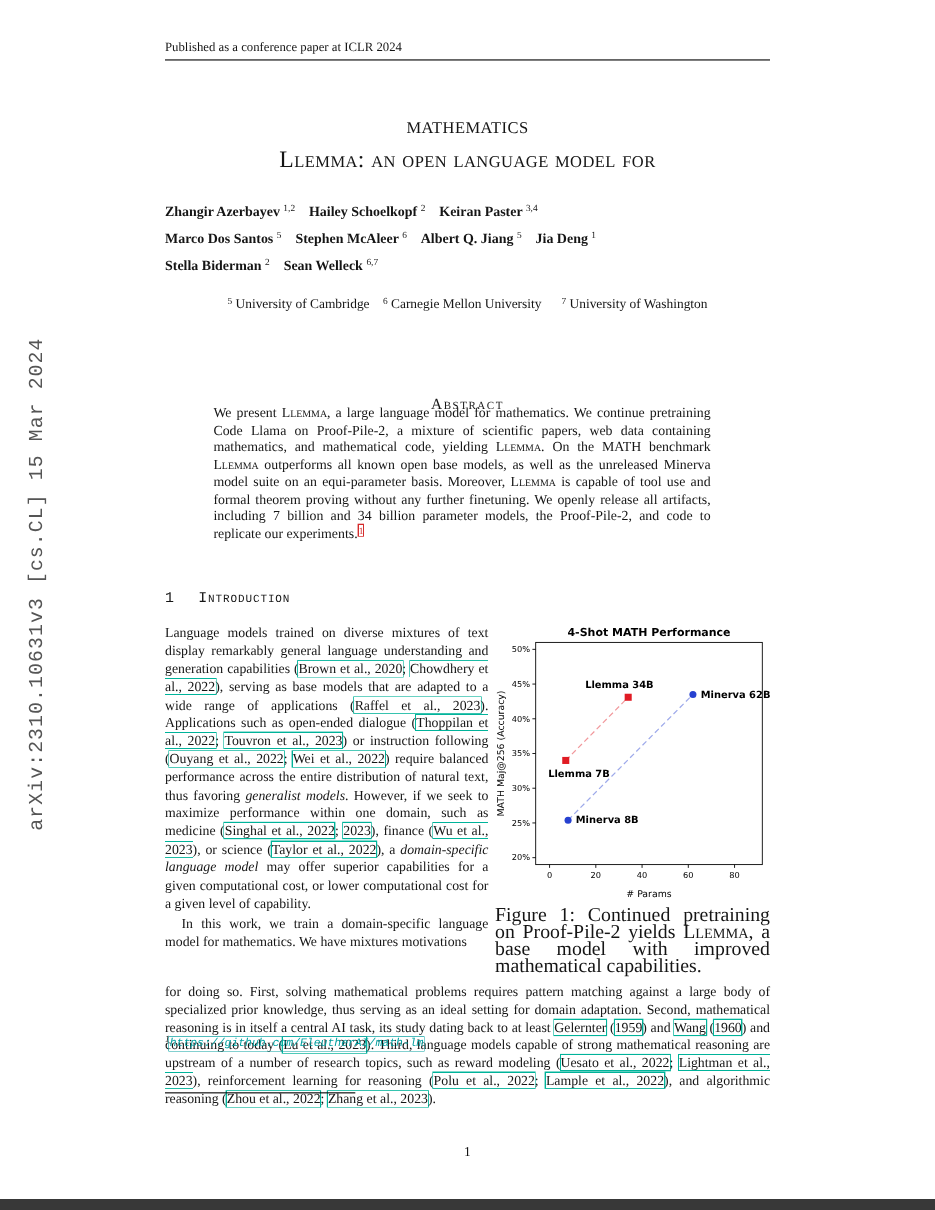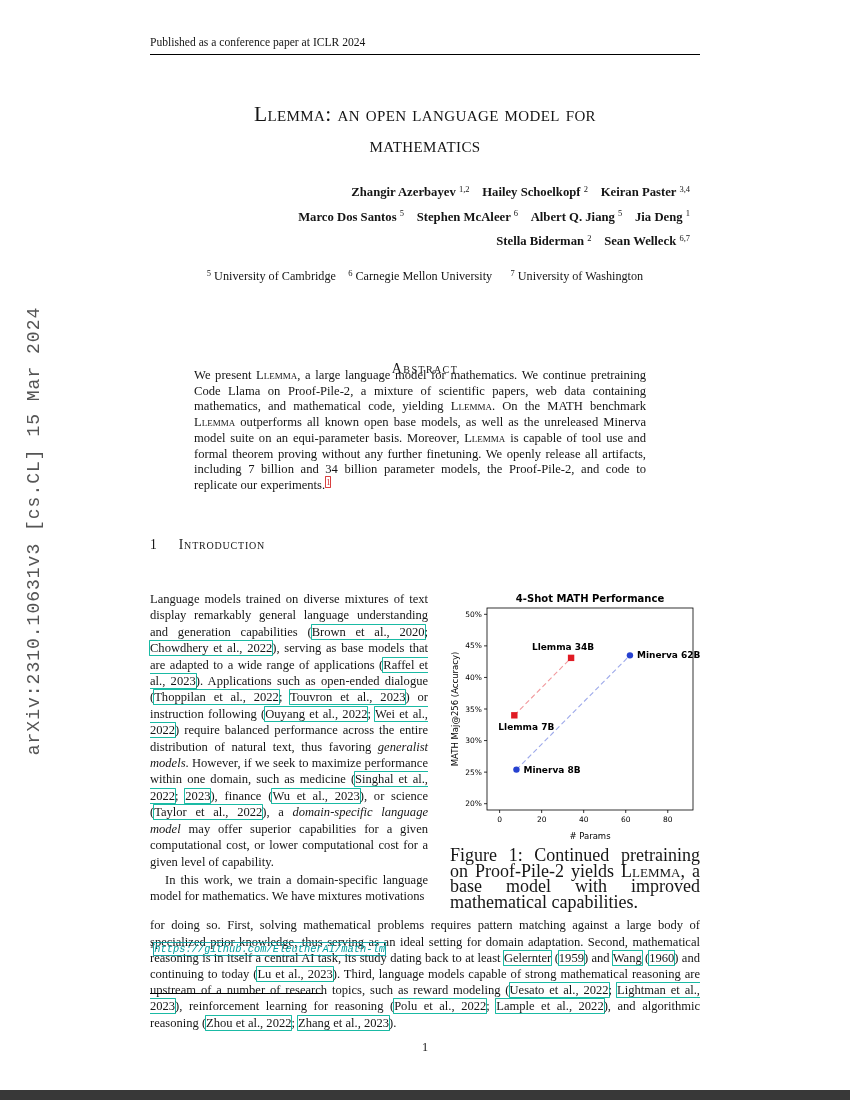--- a/index.html
+++ b/index.html
@@ -15,35 +15,35 @@
     position:absolute; top:518px; left:-208px; width:490px; height:26px;
     transform:rotate(-90deg); text-align:center;
     font-family:"Liberation Mono","DejaVu Sans Mono",monospace;
     font-size:18px; letter-spacing:1px; color:#555555; white-space:nowrap;
   }
 
   .paper-title {
     position:absolute; top:99px; left:150px; width:550px; text-align:center;
     font-variant:small-caps; font-size:21.5px; line-height:31px; letter-spacing:0.4px;
   }
-  .authors { position:absolute; top:181px; left:140px; width:550px; text-align:right; font-size:12.7px; }
+  .authors { position:absolute; top:181px; left:150px; width:550px; text-align:left; font-size:12.7px; }
   .author-line { line-height:23.5px; }
   .affils { position:absolute; top:267px; left:150px; width:550px; text-align:center; font-size:12.2px; }
   .affil-line { line-height:18px; }
 
   .abs-head { position:absolute; top:333px; left:150px; width:550px; text-align:center;
     font-variant:small-caps; font-size:14px; letter-spacing:1.4px;margin-top:28px; }
   .abs-body { position:absolute; top:368px; left:194px; width:452px; text-align:justify;
     font-size:12.6px; line-height:15.7px; }
 
-  .sec-head { position:absolute; top:537px; left:150px; font-size:13.6px; }
+  .sec-head { position:absolute; top:537px; left:150px; font-size:13.6px;font-family:Liberation Mono, monospace; }
   .sec-title { margin-left:22px; font-variant:small-caps; letter-spacing:0.8px; }
 
   .main { position:absolute; top:567px; left:150px; width:550px; }
-  .intro-row { display:flex; gap:22px;margin-top:24px; }
+  .intro-row { display:flex; gap:6px; }
   .col-left { flex:1; min-width:0; }
   .col-right { flex:0 0 250px; width:250px; }
   .para { text-align:justify; font-size:12.55px; line-height:16.4px; }
   .indent { text-indent:15px; margin-top:2px; }
   .para-full { margin-top:7px; line-height:16.2px; }
   .chart svg { display:block; }
   .caption { margin-top:5px; text-align:justify; font-size:18px; line-height:15.6px; }
 
   .seg-b { font-weight:bold; }
   .seg-i { font-style:italic; }
@@ -66,22 +66,22 @@
 <body>
 
 <div class="page">
 
   <div class="arxiv-stamp">arXiv:2310.10631v3  [cs.CL]  15 Mar 2024</div>
 
   <div class="header-text">Published as a conference paper at ICLR 2024</div>
   <div class="header-rule"></div>
 
   <div class="paper-title">
+    <div>mathematics</div>
     <div>Llemma: an open language model for</div>
-    <div>mathematics</div>
   </div>
 
   <div class="authors">
     <div class="author-line"><span class="seg-b">Zhangir Azerbayev </span><span class="seg-sup">1,2</span><span> </span><span class="seg-b">Hailey Schoelkopf </span><span class="seg-sup">2</span><span> </span><span class="seg-b">Keiran Paster </span><span class="seg-sup">3,4</span></div>
     <div class="author-line"><span class="seg-b">Marco Dos Santos </span><span class="seg-sup">5</span><span> </span><span class="seg-b">Stephen McAleer </span><span class="seg-sup">6</span><span> </span><span class="seg-b">Albert Q. Jiang </span><span class="seg-sup">5</span><span> </span><span class="seg-b">Jia Deng </span><span class="seg-sup">1</span></div>
     <div class="author-line"><span class="seg-b">Stella Biderman </span><span class="seg-sup">2</span><span> </span><span class="seg-b">Sean Welleck </span><span class="seg-sup">6,7</span></div>
   </div>
 
   <div class="affils">
     <div class="affil-line"><span class="seg-sup">5</span><span> University of Cambridge </span><span class="seg-sup">6</span><span> Carnegie Mellon University  </span><span class="seg-sup">7</span><span> University of Washington</span></div>

